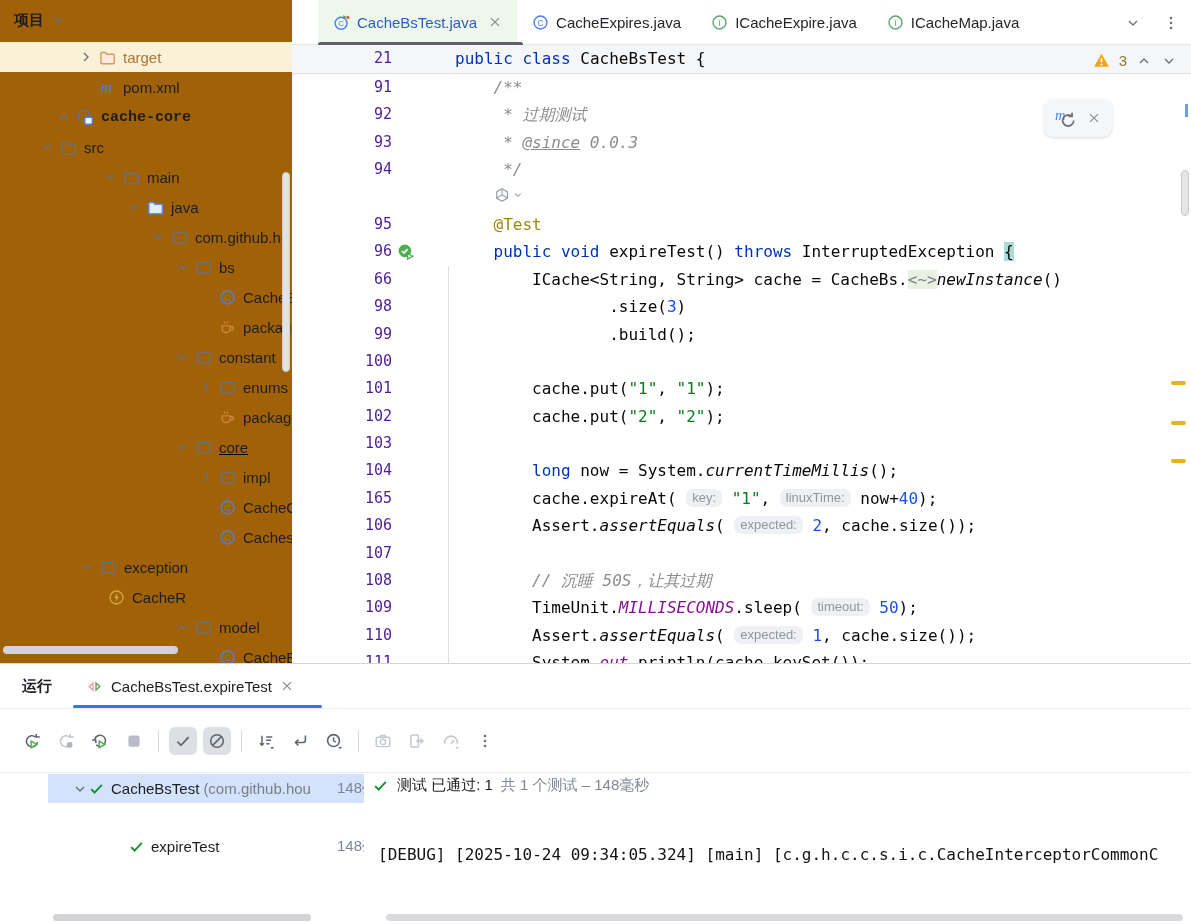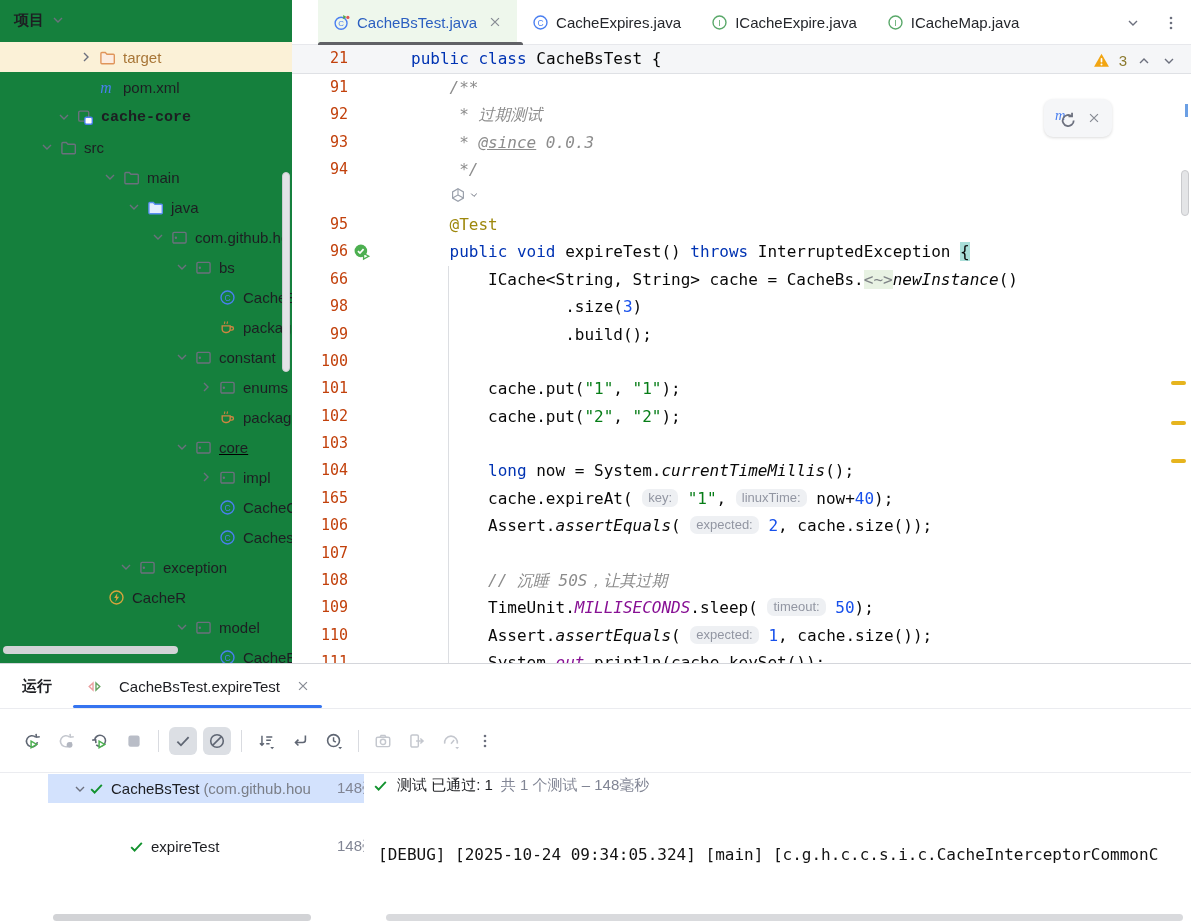--- a/index.html
+++ b/index.html
@@ -4,21 +4,21 @@
 <style>
   * { box-sizing: border-box; margin: 0; padding: 0; }
   html,body { width:1191px; height:924px; overflow:hidden; background:#fff;
     font-family:"Liberation Sans", sans-serif; -webkit-font-smoothing:antialiased; }
   #app { position:relative; width:1191px; height:924px; background:#fff; }
   .ic { display:inline-flex; align-items:center; justify-content:center; }
   .ic svg { display:block; }
 
   
   #project-panel { position:absolute; left:0; top:0; width:340px; height:663px;
-    background:#15803d; border-right:1px solid #ebecf0; overflow:hidden; }
+    background:#a16207; border-right:1px solid #ebecf0; overflow:hidden; }
   #project-header { height:40px; display:flex; align-items:center; padding-left:14px; gap:6px; }
   #project-title { font-weight:bold; font-size:15px; color:#1d1e22; }
   #project-tree { position:absolute; left:0; top:42px; right:0; }
   .trow { height:30px; display:flex; align-items:center; white-space:nowrap; cursor:default; }
   .trow.hl { background:#fbf1d7; }
   .tchev { width:22px; display:inline-flex; justify-content:center; }
   .tico  { width:20px; margin-right:6px; display:inline-flex; justify-content:center; }
   .tlabel { font-size:15px; color:#1d1e22; }
   .tlabel.b { font-weight:bold; }
   .tlabel.orange { color:#a87637; }
@@ -31,21 +31,21 @@
   #editor { position:absolute; left:292px; top:0; width:899px; height:663px; background:#fff; overflow:hidden; }
   #tabbar { position:relative; height:45px; border-bottom:1px solid #e7e8ec; display:flex; align-items:stretch; padding-left:26px; }
   .tab { display:flex; align-items:center; gap:7px; padding:0 15px; font-size:15px; color:#24262b; cursor:default; }
   .tab.active { background:#eef7ec; color:#2b5fc0; }
   .tab .tclose { margin-left:4px; }
   #tab-underline { position:absolute; left:26px; top:42px; width:205px; height:5px; background:#606166; border-radius:3px; }
   #tabbar-controls { position:absolute; right:12px; top:0; height:45px; display:flex; align-items:center; gap:22px; }
 
   
   .coderow { display:flex; height:27.4px; align-items:center; }
-  .ln { flex:0 0 56px; text-align:right; font:15px/27.4px "DejaVu Sans Mono", monospace; color:#c2410c; }
+  .ln { flex:0 0 56px; text-align:right; font:15px/27.4px "DejaVu Sans Mono", monospace; color:#4c1d95;margin-left:44px; }
   .gut { flex:0 0 28px; display:flex; justify-content:center; align-items:center; }
   .ct { padding-left:35px; white-space:pre; font:16px/27.4px "DejaVu Sans Mono", monospace; color:#080808; }
   #sticky-line { position:absolute; left:0; top:45px; right:0; height:29px; background:#f5f6f8;
     border-bottom:1px solid #dfe1e5; display:flex; align-items:center; }
   #code-lines { position:absolute; left:0; top:74px; right:0; }
   .st-k { color:#0033b3; } .st-s { color:#067d17; } .st-n { color:#1750eb; }
   .st-c { color:#8c8c8c; font-style:italic; }
   .st-cu { color:#8c8c8c; font-style:italic; text-decoration:underline; }
   .st-a { color:#9e880d; } .st-i { font-style:italic; } .st-p { color:#871094; font-style:italic; }
   .chip { display:inline-block; background:#eef0f3; color:#9296a2; border-radius:7px;
@@ -61,21 +61,21 @@
 
   #ed-vscroll { position:absolute; right:2px; top:170px; width:8px; height:46px;
     background:#e4e5e7; border:1px solid #c9cacd; border-radius:4px; }
   .stripe-blue { position:absolute; right:3px; top:104px; width:3px; height:13px; background:#6b9fe4; }
   .stripe-yellow { position:absolute; right:5px; width:15px; height:4px; background:#e6b41e; border-radius:2px; }
 
   
   #run-panel { position:absolute; left:0; top:663px; width:1191px; height:261px; background:#fff; border-top:1px solid #d4d6db; }
   #run-header { position:relative; height:45px; border-bottom:1px solid #ebecf0; display:flex; align-items:center; }
   #run-title { font-weight:bold; font-size:15px; color:#1d1e22; margin-left:22px; }
-  #run-tab { display:flex; align-items:center; gap:16px; margin-left:34px; font-size:15px; color:#1d1e22; }
+  #run-tab { display:flex; align-items:center; gap:8px; margin-left:34px; font-size:15px; color:#1d1e22; }
   #run-tab-underline { position:absolute; left:73px; top:41px; width:249px; height:3px; background:#3574f0; border-radius:2px; }
   #run-toolbar { height:64px; display:flex; align-items:center; padding-left:18px; border-bottom:1px solid #ebecf0; }
   .tbtn { width:28px; height:28px; display:flex; align-items:center; justify-content:center; border-radius:6px; margin-right:6px; }
   .tbtn.on { background:#dcdfe4; }
   .tdiv { width:1px; height:22px; background:#d9dbe0; margin:0 10px 0 4px; }
 
   #test-tree { position:absolute; left:0; top:109px; width:363px; bottom:0; border-right:1px solid #ebecf0; background:#fff;margin-left:48px; }
   .testrow { position:relative; height:29px; display:flex; align-items:center; font-size:15px; }
   .testrow.sel { background:#d3e2fd; }
   .trname { color:#1d1e22; margin-left:6px; }
@@ -368,21 +368,21 @@
           <span class="tico">
             <span class="ic">
               <svg width="17" height="17" viewBox="0 0 16 16">
                 <circle cx="8" cy="8" r="6.1" fill="none" stroke="#4a7ff0" stroke-width="1.3"></circle>
                 <text x="8" y="11" text-anchor="middle" font-size="8" fill="#4a7ff0" font-family="Liberation Sans, sans-serif">C</text>
               </svg>
             </span>
           </span>
           <span class="tlabel">Caches</span>
         </div>
-        <div class="trow" style="padding-left: 115px;">
+        <div class="trow" style="padding-left: 76px;">
           <span class="tchev">
             <span class="ic">
               <svg width="16" height="16" viewBox="0 0 16 16">
                 <path d="M4 6l4 4 4-4" fill="none" stroke="#6c707e" stroke-width="1.4"></path>
               </svg>
             </span>
           </span>
           <span class="tico">
             <span class="ic">
               <svg width="17" height="17" viewBox="0 0 16 16">

